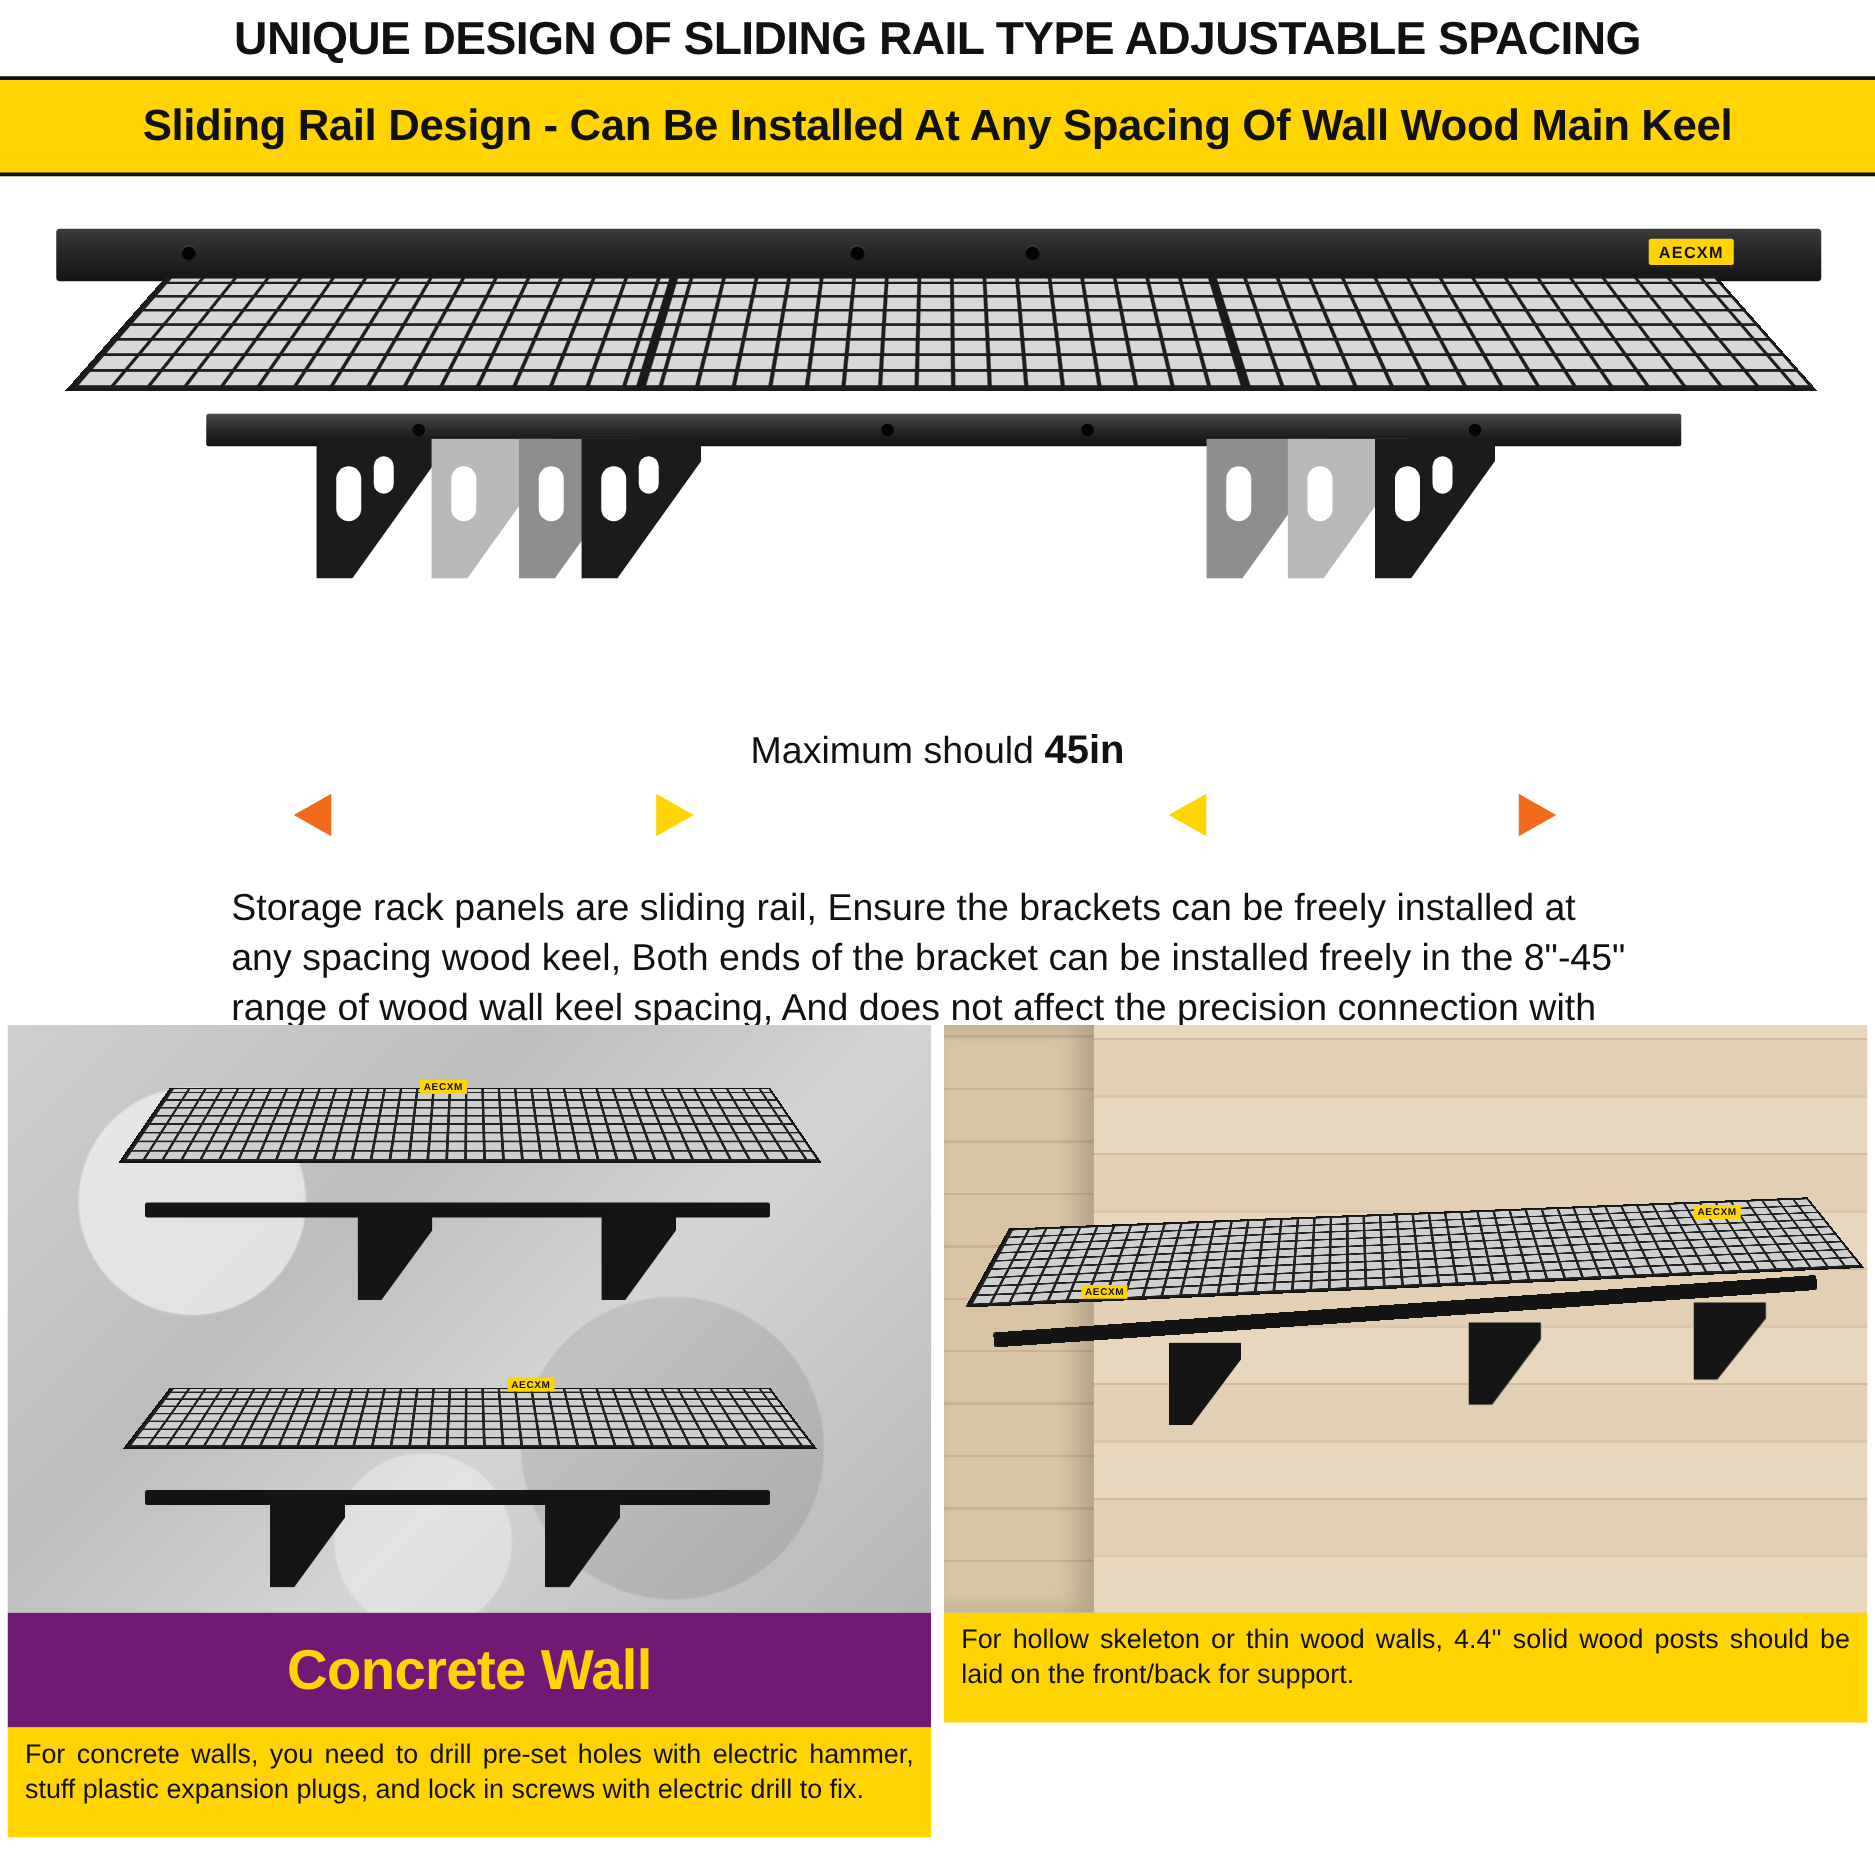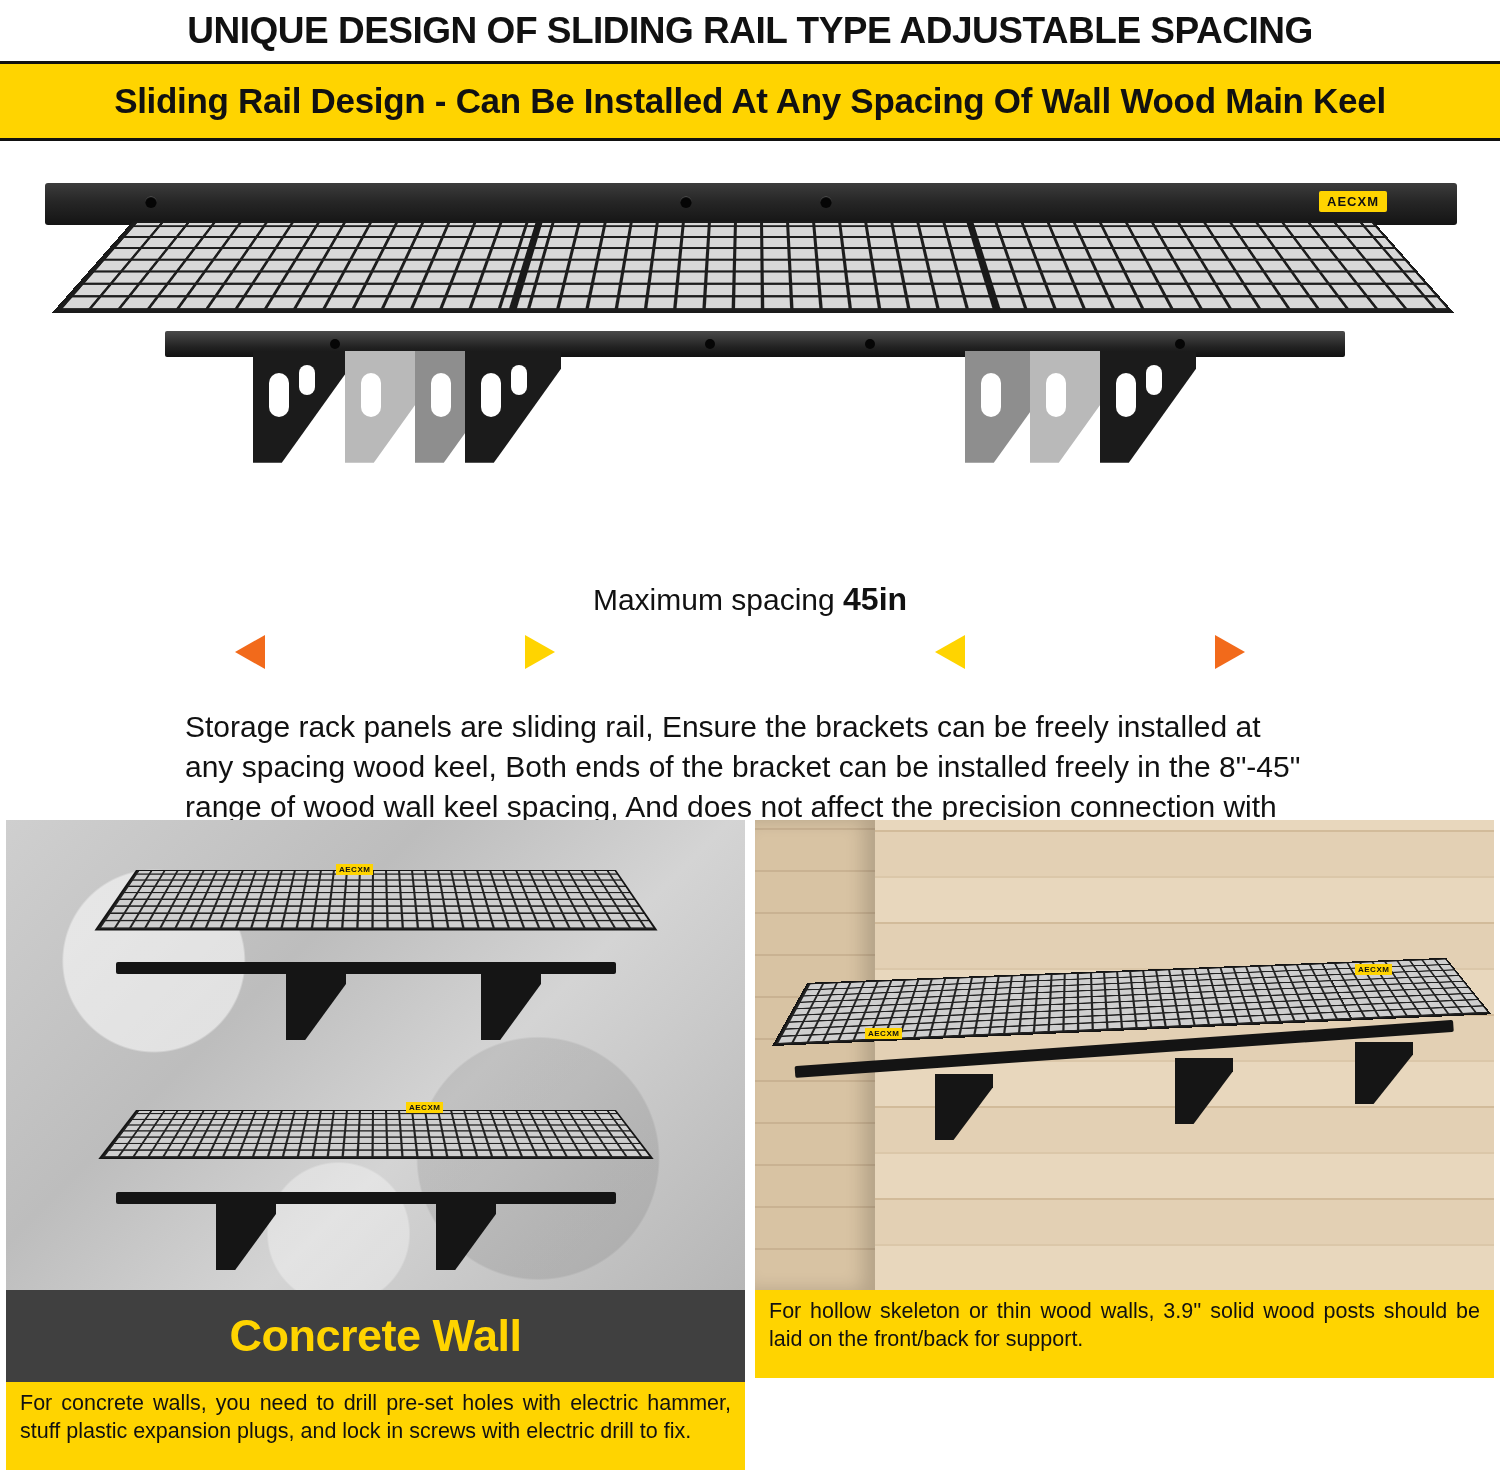--- a/index.html
+++ b/index.html
@@ -263,21 +263,21 @@
     background: #FFD400;
     color: #111;
     font-size: 8px;
     font-weight: bold;
     padding: 1px 3px;
     letter-spacing: 0.5px;
   }
 
   .panel-title {
     height: 92px;
-    background: #404040;
+    background: #701a75;
     display: flex;
     align-items: center;
     justify-content: center;
   }
   .panel-title span {
     color: #FFD400;
     font-size: 45px;
     font-weight: bold;
     letter-spacing: -0.5px;
   }
@@ -358,21 +358,21 @@
       <div class="cut" style="left:46px; top:14px; width:16px; height:30px;"></div>
     </div>
   </div>
 
   <div class="arrow left-o" style="left:235px; top:494px;"></div>
   <div class="arrow right-y" style="left:525px; top:494px;"></div>
   <div class="arrow left-y" style="left:935px; top:494px;"></div>
   <div class="arrow right-o" style="left:1215px; top:494px;"></div>
 
   <div class="spacing-label">
-    <span>Maximum spacing</span>
+    <span>Maximum should</span>
     <b>45in</b>
   </div>
 </div>
 
 <div class="body-copy">Storage rack panels are sliding rail, Ensure the brackets can be freely installed at any spacing wood keel, Both ends of the bracket can be installed freely in the 8"-45" range of wood wall keel spacing, And does not affect the precision connection with the panel.</div>
 
 <div class="panels">
 
   <div class="panel">
     <div class="photo concrete">
@@ -408,15 +408,15 @@
         <div class="mini-deck" style="left:20px; top:0; width:640px; height:95px; transform:perspective(700px) rotateX(56deg) rotateZ(-4deg); transform-origin: top center;"></div>
         <div class="mini-front" style="left:0; top:96px; width:660px; height:12px; transform:rotate(-4deg); transform-origin:left center;"></div>
         <div class="mini-brk" style="left:140px; top:104px; width:58px; height:66px;"></div>
         <div class="mini-brk" style="left:380px; top:88px; width:58px; height:66px;"></div>
         <div class="mini-brk" style="left:560px; top:72px; width:58px; height:62px;"></div>
         <div class="mini-tag" style="left:70px; top:58px;">AECXM</div>
         <div class="mini-tag" style="left:560px; top:-6px;">AECXM</div>
       </div>
     </div>
 
-    <div class="panel-note">For hollow skeleton or thin wood walls, 3.9'' solid wood posts should be laid on the front/back for support.</div>
+    <div class="panel-note">For hollow skeleton or thin wood walls, 4.4'' solid wood posts should be laid on the front/back for support.</div>
   </div>
 </div>
 
 </body></html>

